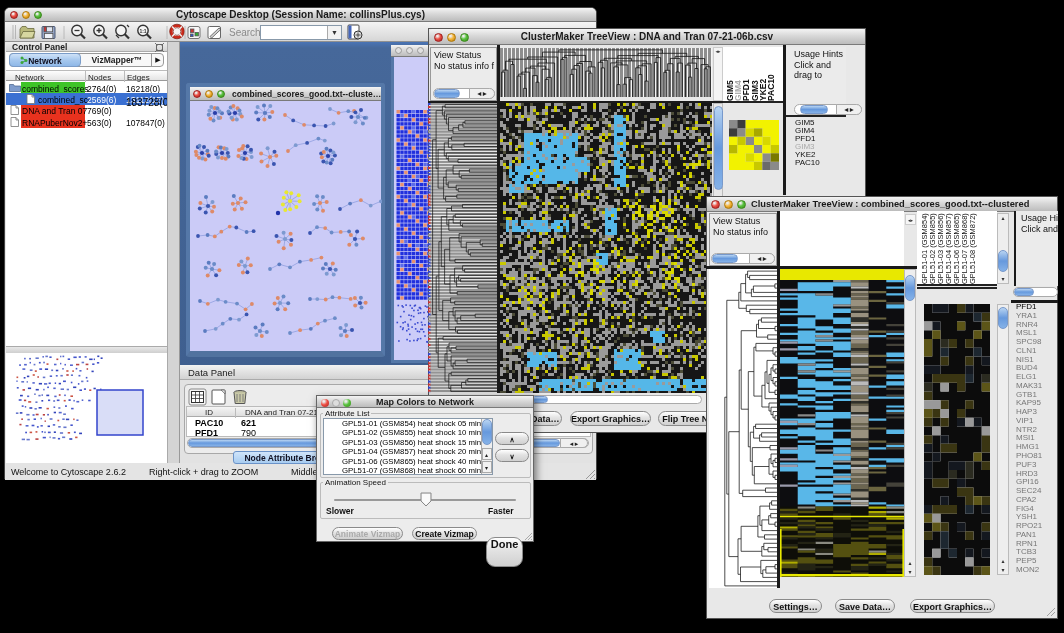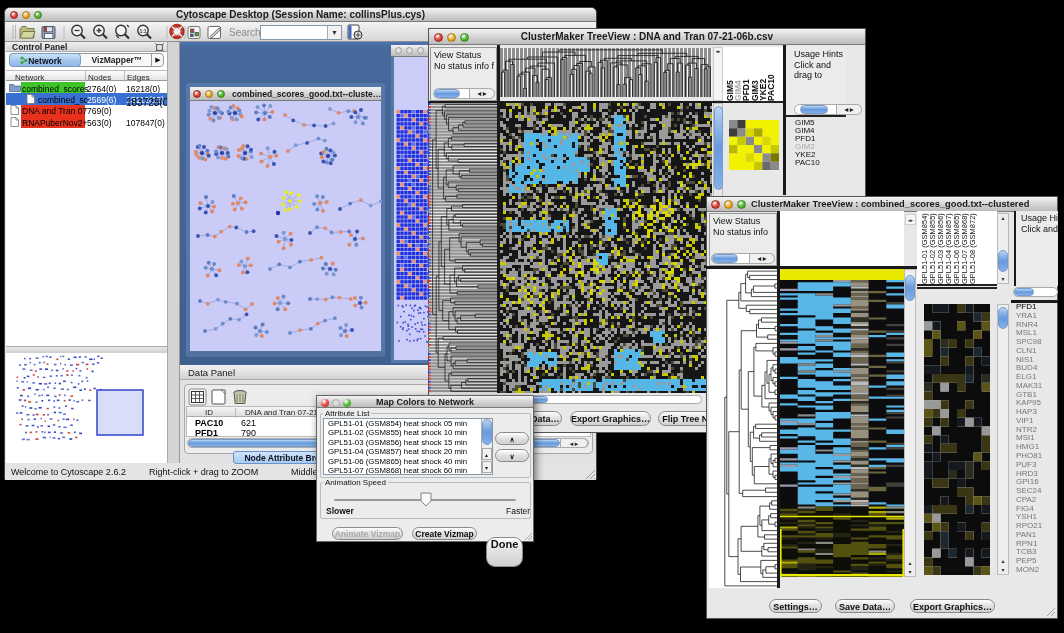--- a/index.html
+++ b/index.html
@@ -320,21 +320,21 @@
       <ellipse cx="52" cy="4.5" rx="6" ry="2" fill="#b8b89a" stroke="#555"></ellipse>
       <path d="M46 4.5l1.2 11h9.6l1.2-11" fill="#c9c9a8" stroke="#555"></path>
       <path d="M49 6v8M52 6v8M55 6v8" stroke="#777" stroke-width="0.9"></path>
     </svg>
     <div class="abs" style="left:181px;top:398px;width:405px;height:31px;background:#fff;border:1px solid #bbb">
       <div style="height:10px;background:linear-gradient(#f4f4f4,#dedede);border-bottom:1px solid #aaa;font-size:8px;color:#222">
         <span class="abs" style="left:18px;top:1px">ID</span>
         <span class="abs" style="left:48px;top:1px;width:1px;height:10px;background:#bbb"></span>
         <span class="abs" style="left:58px;top:1px">DNA and Tran 07-21-06b (1 of 2)</span>
       </div>
-      <div style="font-size:9px;font-weight:bold;color:#000;padding:1px 0 0 8px;height:9.5px">PAC10<span class="abs" style="left:54px;font-weight:normal">621</span></div>
+      <div style="font-size:9px;font-weight:bold;color:#000;padding:1px 0 0 8px;height:9.5px">PAC10<span class="abs" style="left:54px;font-weight:bold">621</span></div>
       <div style="font-size:9px;font-weight:bold;color:#000;padding:1px 0 0 8px">PFD1<span class="abs" style="left:54px;font-weight:normal">790</span></div>
     </div>
     <div class="abs sbtrack" style="left:182px;top:430px;width:402px;height:10px"></div>
     <div class="abs bluepill" style="left:183px;top:431px;width:372px;height:8px"></div>
     <div class="abs" style="left:555px;top:430px;width:28px;height:10px;background:#f0f0f0;border:1px solid #aaa;border-radius:0 6px 6px 0;font-size:7px;line-height:9px;color:#222;text-align:center">◂ ▸</div>
     <div class="abs" style="left:228px;top:443px;width:118px;height:13px;background:linear-gradient(#cfe4fa,#a8ccf0);border:1px solid #6a92c8;border-radius:3px;font-size:8.5px;font-weight:bold;color:#112;text-align:center;line-height:13px;white-space:nowrap;overflow:hidden">Node Attribute Browser</div>
   </div>
 <div class="abs" style="left:391px;top:45px;width:49px;height:318px;background:#ccccf8;border:3px solid #5578a8;border-top:none">
     <div class="titlebar abs" style="left:-3px;top:0px;width:49px;height:12px;font-size:7px"></div>
     <span class="tl abs" style="left:1px;top:2px;width:7px;height:7px;background:#e0e0e0;border:1px solid #999"></span>
@@ -1305,21 +1305,21 @@
 <div class="abs pill" style="left:505px;top:411px;width:57px;height:15px;font-size:9px;line-height:15px;white-space:nowrap;overflow:hidden">Save Data…</div>
 <div class="abs pill" style="left:570px;top:411px;width:81px;height:15px;font-size:9px;line-height:15px;white-space:nowrap;overflow:hidden">Export Graphics…</div>
 <div class="abs pill" style="left:658px;top:411px;width:60px;height:15px;font-size:9px;line-height:15px;white-space:nowrap;overflow:hidden">Flip Tree No</div>
 <div class="abs" style="left:316px;top:395px;width:218px;height:147px;background:#ececec;border:1px solid #666;box-shadow:2px 3px 8px #0008">
     <div class="titlebar abs" style="left:0;top:0;width:216px;height:12px;font-size:9px;line-height:12px">Map Colors to Network</div>
     <span class="tl abs" style="left:4px;top:2.5px;width:8px;height:8px;background:radial-gradient(circle at 35% 30%,#fff8 10%,#ee5044 45%,#a02020)"></span>
     <span class="tl abs" style="left:15px;top:2.5px;width:8px;height:8px;background:#ddd;border:1px solid #aaa"></span>
     <span class="tl abs" style="left:26px;top:2.5px;width:8px;height:8px;background:radial-gradient(circle at 35% 30%,#fff8 10%,#59c23f 45%,#3a8a1a)"></span>
     <div class="abs" style="left:3px;top:17px;width:211px;height:65px;border:1px solid #bbb;border-radius:2px"></div>
     <div class="abs" style="left:6px;top:13px;background:#ececec;padding:0 2px;font-size:8px;color:#111">Attribute List</div>
-    <div class="abs" style="left:6px;top:22px;width:170px;height:57px;background:#fff;border:1px solid #8899aa;overflow:hidden;font-size:7.8px;line-height:9.4px;color:#000;padding-left:4px;white-space:nowrap">
+    <div class="abs" style="left:6px;top:22px;width:170px;height:57px;background:#fff;border:1px solid #8899aa;overflow:hidden;font-size:7.8px;line-height:9.4px;color:#000;padding-left:18px;white-space:nowrap">
       <div>GPL51-01 (GSM854) heat shock 05 min</div>
       <div>GPL51-02 (GSM855) heat shock 10 min</div>
       <div>GPL51-03 (GSM856) heat shock 15 min</div>
       <div>GPL51-04 (GSM857) heat shock 20 min</div>
       <div>GPL51-06 (GSM865) heat shock 40 min</div>
       <div>GPL51-07 (GSM868) heat shock 60 min</div>
     </div>
     <div class="abs" style="left:164px;top:23px;width:11px;height:55px;background:#eee;border-left:1px solid #aaa"></div>
     <div class="abs bluepill" style="left:165px;top:23px;width:10px;height:26px"></div>
     <div class="abs" style="left:164.5px;top:52px;width:10px;height:12px;background:#f2f2f2;border:1px solid #aaa;font-size:6px;text-align:center;line-height:12px;color:#222">▴</div>
@@ -1327,21 +1327,21 @@
     <div class="abs pill" style="left:178px;top:36px;width:34px;height:13px;font-size:7px;line-height:13px">∧</div>
     <div class="abs pill" style="left:178px;top:53px;width:34px;height:13px;font-size:7px;line-height:13px">∨</div>
     <div class="abs" style="left:3px;top:86px;width:211px;height:37px;border:1px solid #bbb;border-radius:2px"></div>
     <div class="abs" style="left:6px;top:82px;background:#ececec;padding:0 2px;font-size:8px;color:#111">Animation Speed</div>
     <div class="abs" style="left:17px;top:103px;width:182px;height:2px;background:#999;border-radius:1px"></div>
     <svg class="abs" style="left:103px;top:96px" width="12" height="15" viewBox="0 0 12 15">
       <path d="M1 1h10v8l-5 5-5-5z" fill="#ececec" stroke="#888"></path>
       <path d="M2 2h8v7l-4 4-4-4z" fill="#fafafa" stroke="none"></path>
     </svg>
     <div class="abs" style="left:9px;top:110px;font-size:8.5px;font-weight:bold;color:#111">Slower</div>
-    <div class="abs" style="left:189px;top:110px;font-size:8.5px;font-weight:normal;color:#111">Faster</div>
+    <div class="abs" style="left:171px;top:110px;font-size:8.5px;font-weight:bold;color:#111">Faster</div>
     <div class="abs pill" style="left:15px;top:131px;width:71px;height:13px;font-size:8.5px;line-height:13px;color:#aaa">Animate Vizmap</div>
     <div class="abs pill" style="left:95px;top:131px;width:65px;height:13px;font-size:8.5px;line-height:13px">Create Vizmap</div>
     <div class="abs pill" style="left:169px;top:141px;width:37px;height:30px;font-size:11px;line-height:13px">Done</div>
     <svg class="abs" style="left:207px;top:136px" width="9" height="9" viewBox="0 0 9 9">
       <path d="M8 1L1 8M8 4L4 8M8 7L7 8" stroke="#999" stroke-width="0.8"></path>
     </svg>
   </div>
 <div class="abs" style="left:706px;top:196px;width:352px;height:423px;background:#e8e8e8;border:1px solid #555">
     <div class="titlebar abs" style="left:0;top:0;width:350px;height:15px;font-size:9.3px;line-height:15px;border-radius:4px 4px 0 0;padding-left:44px;text-align:left">ClusterMaker TreeView : combined_scores_good.txt--clustered</div>
     <span class="tl abs" style="left:4px;top:3px;width:9px;height:9px;background:radial-gradient(circle at 35% 30%,#fff8 10%,#ee5044 45%,#a02020);border:0.5px solid #a02020"></span>

